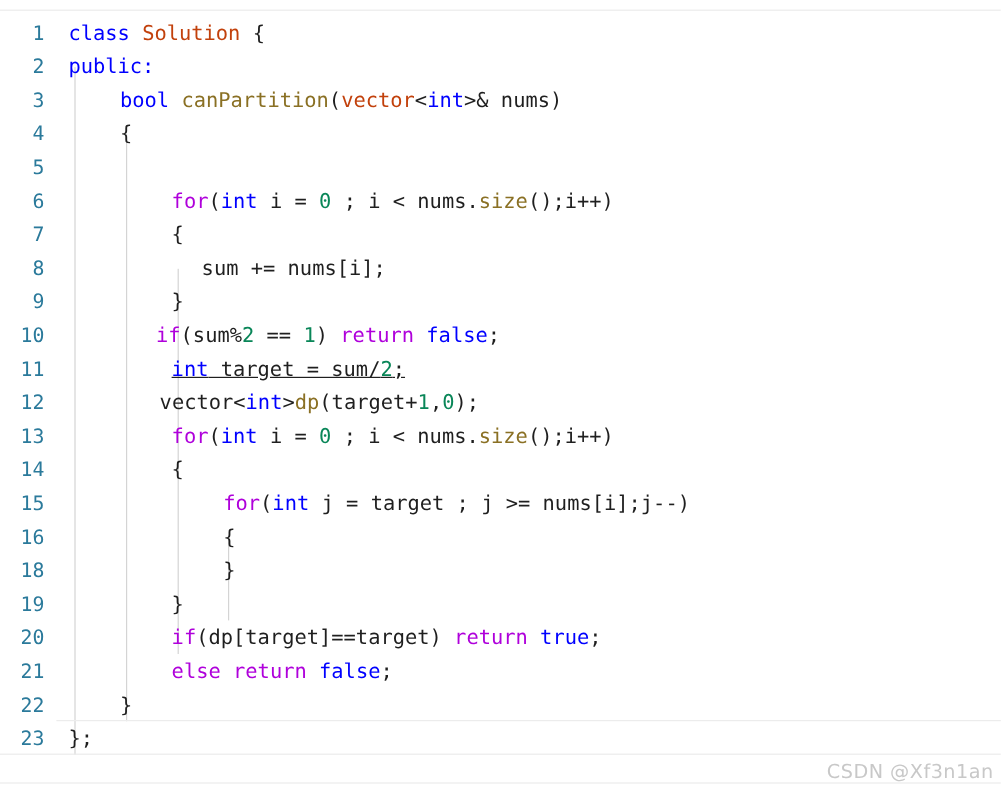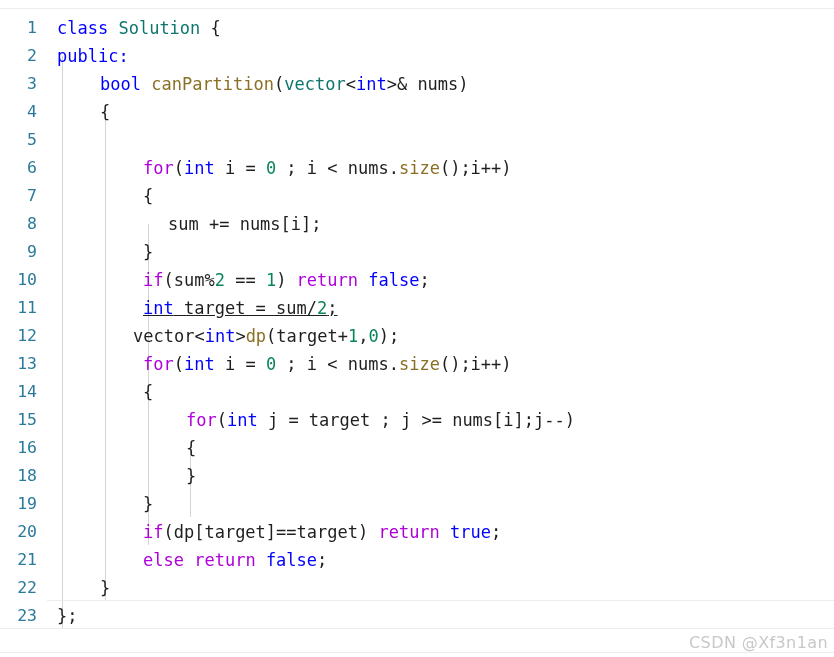--- a/index.html
+++ b/index.html
@@ -90,21 +90,21 @@
     background: #ececec;
   }
   .sep.indent {
     left: 47px;
     width: 787px;
   }
 
   
   .kw      { color: #0000ff; }   
   .ctrl    { color: #af00db; }   
-  .type    { color: #0f766e; }   
+  .type    { color: #c2410c; }   
   .fn      { color: #8a7024; }   
   .num     { color: #098658; }   
   .plain   { color: #1f1f1f; }
 
   .watermark {
     position: absolute;
     right: 6px;
     bottom: 5px;
     font-family: "DejaVu Sans", "Liberation Sans", sans-serif;
     font-size: 16px;
@@ -129,21 +129,21 @@
   <div class="code-area">
       <div class="line"><span class="ln">1</span><span class="code" style="left: 57px;"><span class="kw">class</span><span class="plain"> </span><span class="type">Solution</span><span class="plain"> {</span></span></div>
       <div class="line"><span class="ln">2</span><span class="code" style="left: 57px;"><span class="kw">public</span><span class="kw">:</span></span></div>
       <div class="line"><span class="ln">3</span><span class="code" style="left: 100px;"><span class="kw">bool</span><span class="plain"> </span><span class="fn">canPartition</span><span class="plain">(</span><span class="type">vector</span><span class="plain">&lt;</span><span class="kw">int</span><span class="plain">&gt;&amp; nums)</span></span></div>
       <div class="line"><span class="ln">4</span><span class="code" style="left: 100px;"><span class="plain">{</span></span></div>
       <div class="line"><span class="ln">5</span></div>
       <div class="line"><span class="ln">6</span><span class="code" style="left: 143px;"><span class="ctrl">for</span><span class="plain">(</span><span class="kw">int</span><span class="plain"> i = </span><span class="num">0</span><span class="plain"> ; i &lt; nums.</span><span class="fn">size</span><span class="plain">();i++)</span></span></div>
       <div class="line"><span class="ln">7</span><span class="code" style="left: 143px;"><span class="plain">{</span></span></div>
       <div class="line"><span class="ln">8</span><span class="code" style="left: 168px;"><span class="plain">sum += nums[i];</span></span></div>
       <div class="line"><span class="ln">9</span><span class="code" style="left: 143px;"><span class="plain">}</span></span></div>
-      <div class="line"><span class="ln">10</span><span class="code" style="left: 143px;"><span class="ctrl">if</span><span class="plain">(sum%</span><span class="num">2</span><span class="plain"> == </span><span class="num">1</span><span class="plain">) </span><span class="ctrl">return</span><span class="plain"> </span><span class="kw">false</span><span class="plain">;</span></span></div>
+      <div class="line"><span class="ln">10</span><span class="code" style="left: 130px;"><span class="ctrl">if</span><span class="plain">(sum%</span><span class="num">2</span><span class="plain"> == </span><span class="num">1</span><span class="plain">) </span><span class="ctrl">return</span><span class="plain"> </span><span class="kw">false</span><span class="plain">;</span></span></div>
       <div class="line"><span class="ln">11</span><span class="code" style="left: 143px; text-decoration: underline;"><span class="kw">int</span><span class="plain"> target = sum/</span><span class="num">2</span><span class="plain">;</span></span></div>
       <div class="line"><span class="ln">12</span><span class="code" style="left: 133px;"><span class="plain">vector&lt;</span><span class="kw">int</span><span class="plain">&gt;</span><span class="fn">dp</span><span class="plain">(target+</span><span class="num">1</span><span class="plain">,</span><span class="num">0</span><span class="plain">);</span></span></div>
       <div class="line"><span class="ln">13</span><span class="code" style="left: 143px;"><span class="ctrl">for</span><span class="plain">(</span><span class="kw">int</span><span class="plain"> i = </span><span class="num">0</span><span class="plain"> ; i &lt; nums.</span><span class="fn">size</span><span class="plain">();i++)</span></span></div>
       <div class="line"><span class="ln">14</span><span class="code" style="left: 143px;"><span class="plain">{</span></span></div>
       <div class="line"><span class="ln">15</span><span class="code" style="left: 186px;"><span class="ctrl">for</span><span class="plain">(</span><span class="kw">int</span><span class="plain"> j = target ; j &gt;= nums[i];j--)</span></span></div>
       <div class="line"><span class="ln">16</span><span class="code" style="left: 186px;"><span class="plain">{</span></span></div>
       <div class="line"><span class="ln">18</span><span class="code" style="left: 186px;"><span class="plain">}</span></span></div>
       <div class="line"><span class="ln">19</span><span class="code" style="left: 143px;"><span class="plain">}</span></span></div>
       <div class="line"><span class="ln">20</span><span class="code" style="left: 143px;"><span class="ctrl">if</span><span class="plain">(dp[target]==target) </span><span class="ctrl">return</span><span class="plain"> </span><span class="kw">true</span><span class="plain">;</span></span></div>
       <div class="line"><span class="ln">21</span><span class="code" style="left: 143px;"><span class="ctrl">else</span><span class="plain"> </span><span class="ctrl">return</span><span class="plain"> </span><span class="kw">false</span><span class="plain">;</span></span></div>

